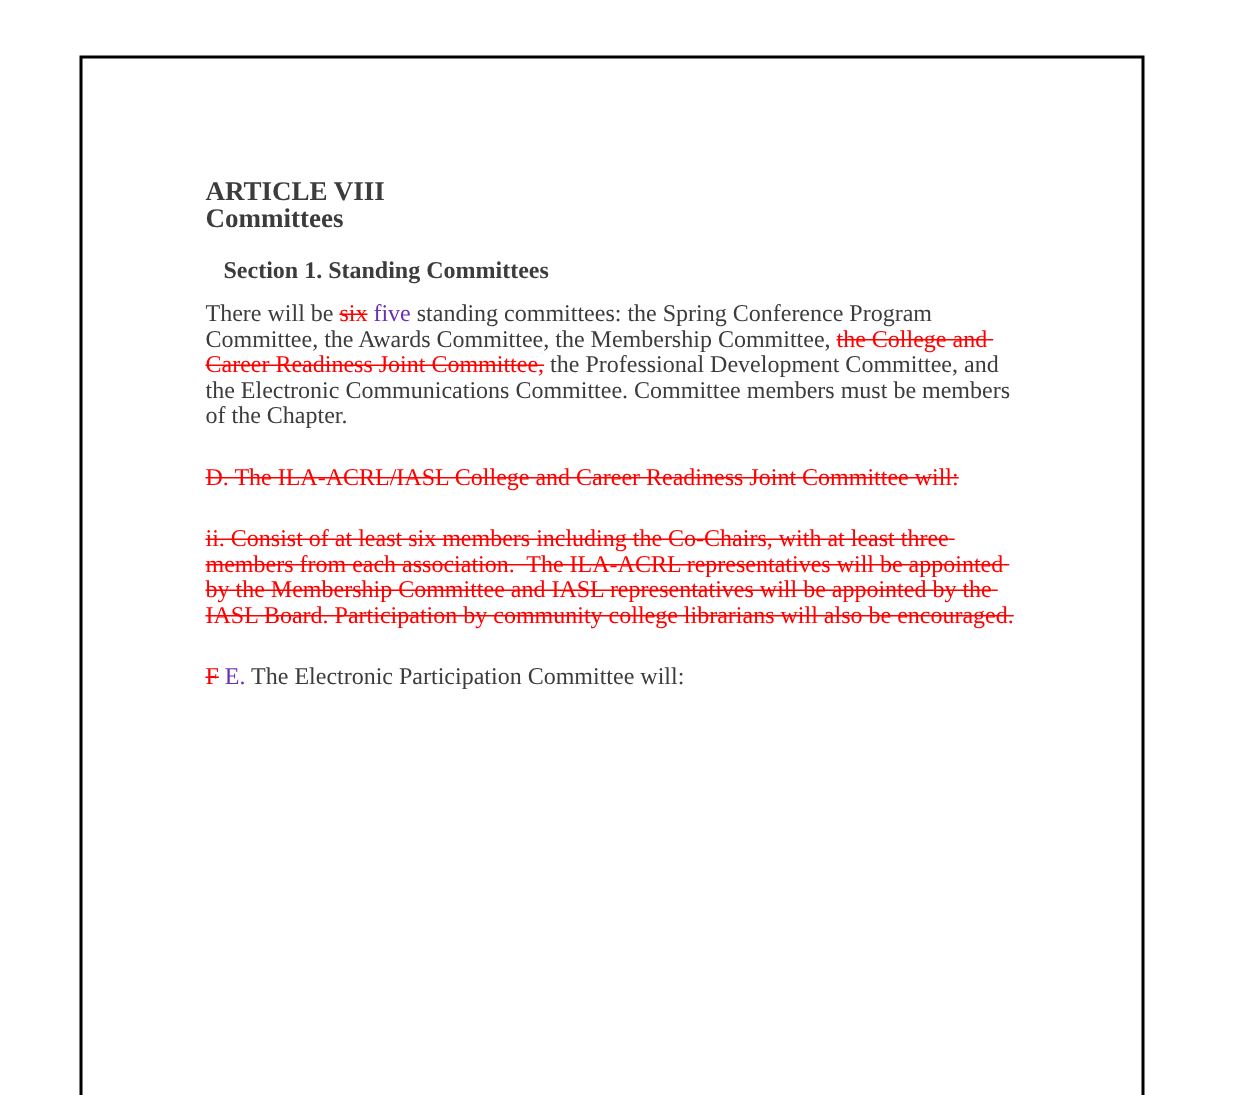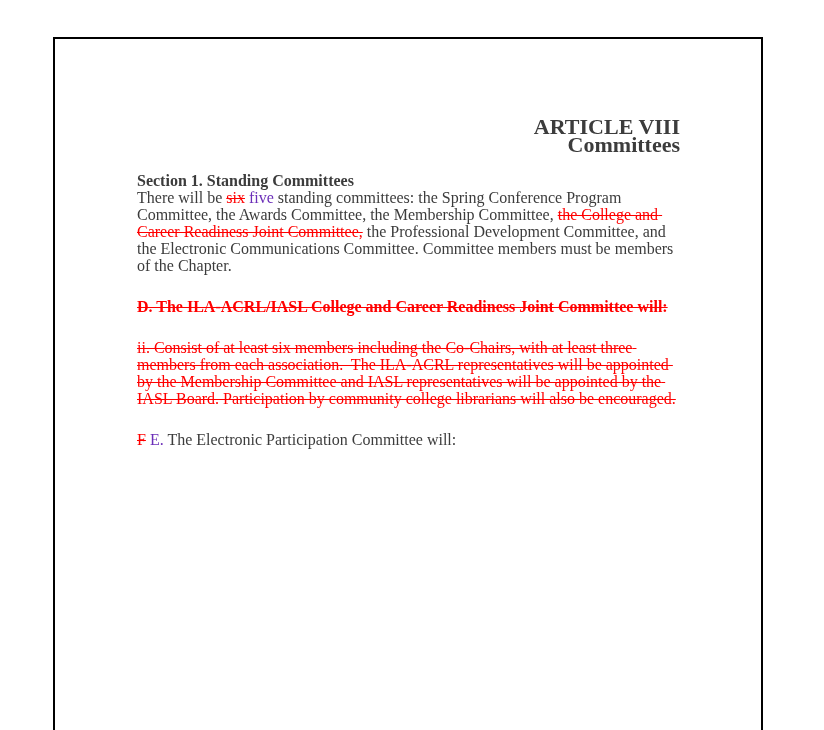--- a/index.html
+++ b/index.html
@@ -22,36 +22,36 @@
     height: 1100px;
     box-sizing: border-box;
     background: var(--page-bg, #ffffff);
     border: 2px solid var(--border-color, #000000);
     padding: 79px 81px 0 82px;
     color: var(--body-color, #3c3c3c);
     font-size: 16px;
     line-height: 17px;
   }
   .doc-title {
-    text-align: right;
-    font-size: 22px;
+    text-align: left;
+    font-size: 18px;
     line-height: 18px;
     margin: 0 0 18px 0;
   }
   .doc-title .title-line { display: block; }
   .section-heading {
     font-weight: bold;
-    margin: 0;
+    margin: 12px;
     font-family: Liberation Serif, serif;
   }
   .para {
     margin: 0 0 24px 0;
     white-space: pre-wrap;
   }
-  .para.bold { font-weight: bold; }
+  .para.bold { font-weight: normal; }
   .run.deleted {
     color: var(--deleted-color, #ff0000);
     text-decoration: line-through;
   }
   .run.inserted {
     color: var(--inserted-color, #6b2eb8);
   }
 </style>
 </head>
 <body>

